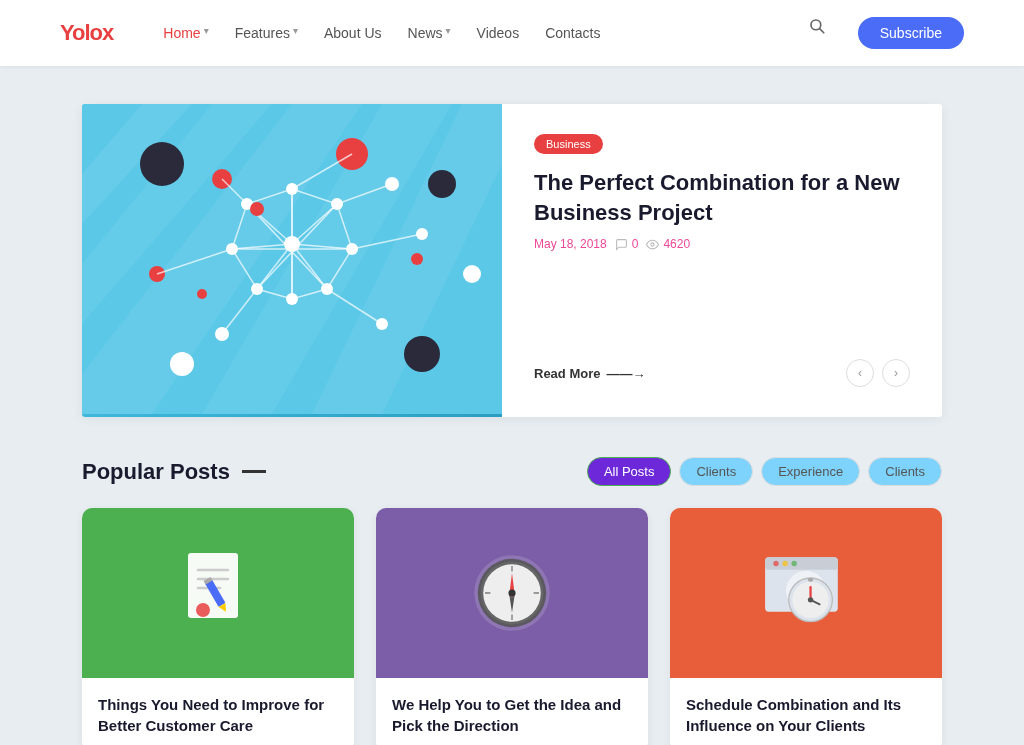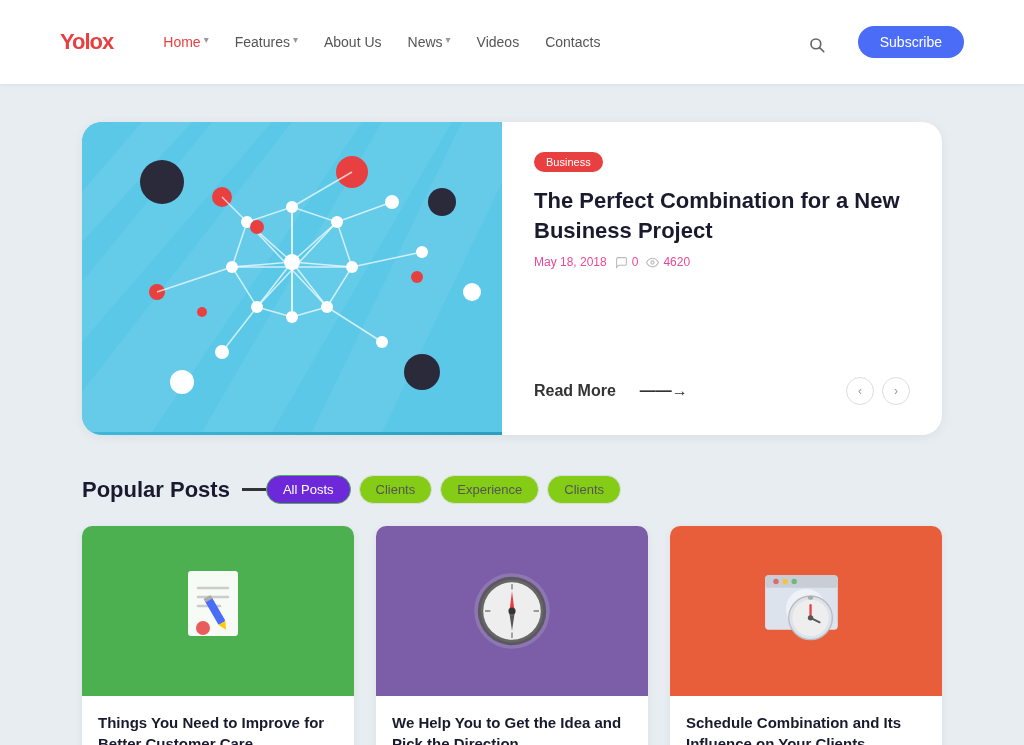--- a/index.html
+++ b/index.html
@@ -9,21 +9,21 @@
       font-size: 14px;
       color: #333;
     }
 
     
     .navbar {
       background: #fff;
       display: flex;
       align-items: center;
       padding: 16px 60px;
-      height: 84px;
+      height: 66px;
       box-shadow: 0 1px 4px rgba(0,0,0,0.06);
     }
     .logo {
       font-size: 22px;
       font-weight: 800;
       color: #222;
       margin-right: 40px;
       letter-spacing: -1px;
     }
     .logo span { color: #e84040; }
@@ -38,21 +38,21 @@
       font-size: 14px;
       color: #555;
       cursor: pointer;
       display: flex;
       gap: 3px;
     }
     .nav-item.active { color: #e84040; }
     .nav-item .chevron { font-size: 10px; color: #999; }
     .nav-actions {
       display: flex;
-      align-items: flex-end;
+      align-items: flex-start;
       gap: 32px;
     }
     .search-icon-btn {
       cursor: pointer;
       color: #666;
       font-size: 16px;
     }
     .subscribe-btn {
       background: #4a6cf7;
       color: #fff;
@@ -67,21 +67,21 @@
     
     .main-content {
       max-width: 900px;
       margin: 30px auto;
       padding: 0 20px;
     }
 
     
     .hero-card {
       background: #fff;
-      border-radius: 20px;
+      border-radius: 3px;
       display: flex;
       overflow: hidden;
       box-shadow: 0 2px 12px rgba(0,0,0,0.06);
       margin-bottom: 40px;
       margin-top: 38px;
     }
     .hero-image {
       width: 420px;
       min-height: 310px;
       background: linear-gradient(135deg, #5bc8e8 0%, #3ab5d8 50%, #2a9ec0 100%);
@@ -128,25 +128,25 @@
       gap: 4px;
     }
     .hero-description {
       font-size: 13px;
       color: #777;
       line-height: 1.6;
       margin-bottom: 24px;
     }
     .read-more {
       color: #333;
-      font-size: 16px;
+      font-size: 13px;
       font-weight: 600;
       display: flex;
       align-items: flex-start;
-      gap: 24px;
+      gap: 6px;
       cursor: pointer;
     }
     .read-more .arrow { color: #333; }
     .hero-nav {
       display: flex;
       align-items: center;
       gap: 8px;
     }
     .hero-footer {
       display: flex;
@@ -163,20 +163,21 @@
       justify-content: center;
       cursor: pointer;
       color: #999;
       font-size: 12px;
     }
 
     
     .section-header {
       display: flex;
       align-items: center;
+      justify-content: space-between;
       margin-bottom: 22px;
     }
     .section-title {
       font-size: 22px;
       font-weight: 700;
       color: #1a1a2e;
       display: flex;
       align-items: center;
       gap: 12px;
     }
@@ -184,21 +185,21 @@
       display: flex;
       gap: 8px;
     }
     .filter-tab {
       padding: 6px 16px;
       border-radius: 16px;
       font-size: 13px;
       cursor: pointer;
       border: 1px solid #ddd;
       color: #555;
-      background: #84cc16;
+      background: #7dd3fc;
     }
     .filter-tab.active {
       background: #6d28d9;
       color: #fff;
       border-color: #4caf50;
     }
 
     
     .posts-grid {
       display: grid;

